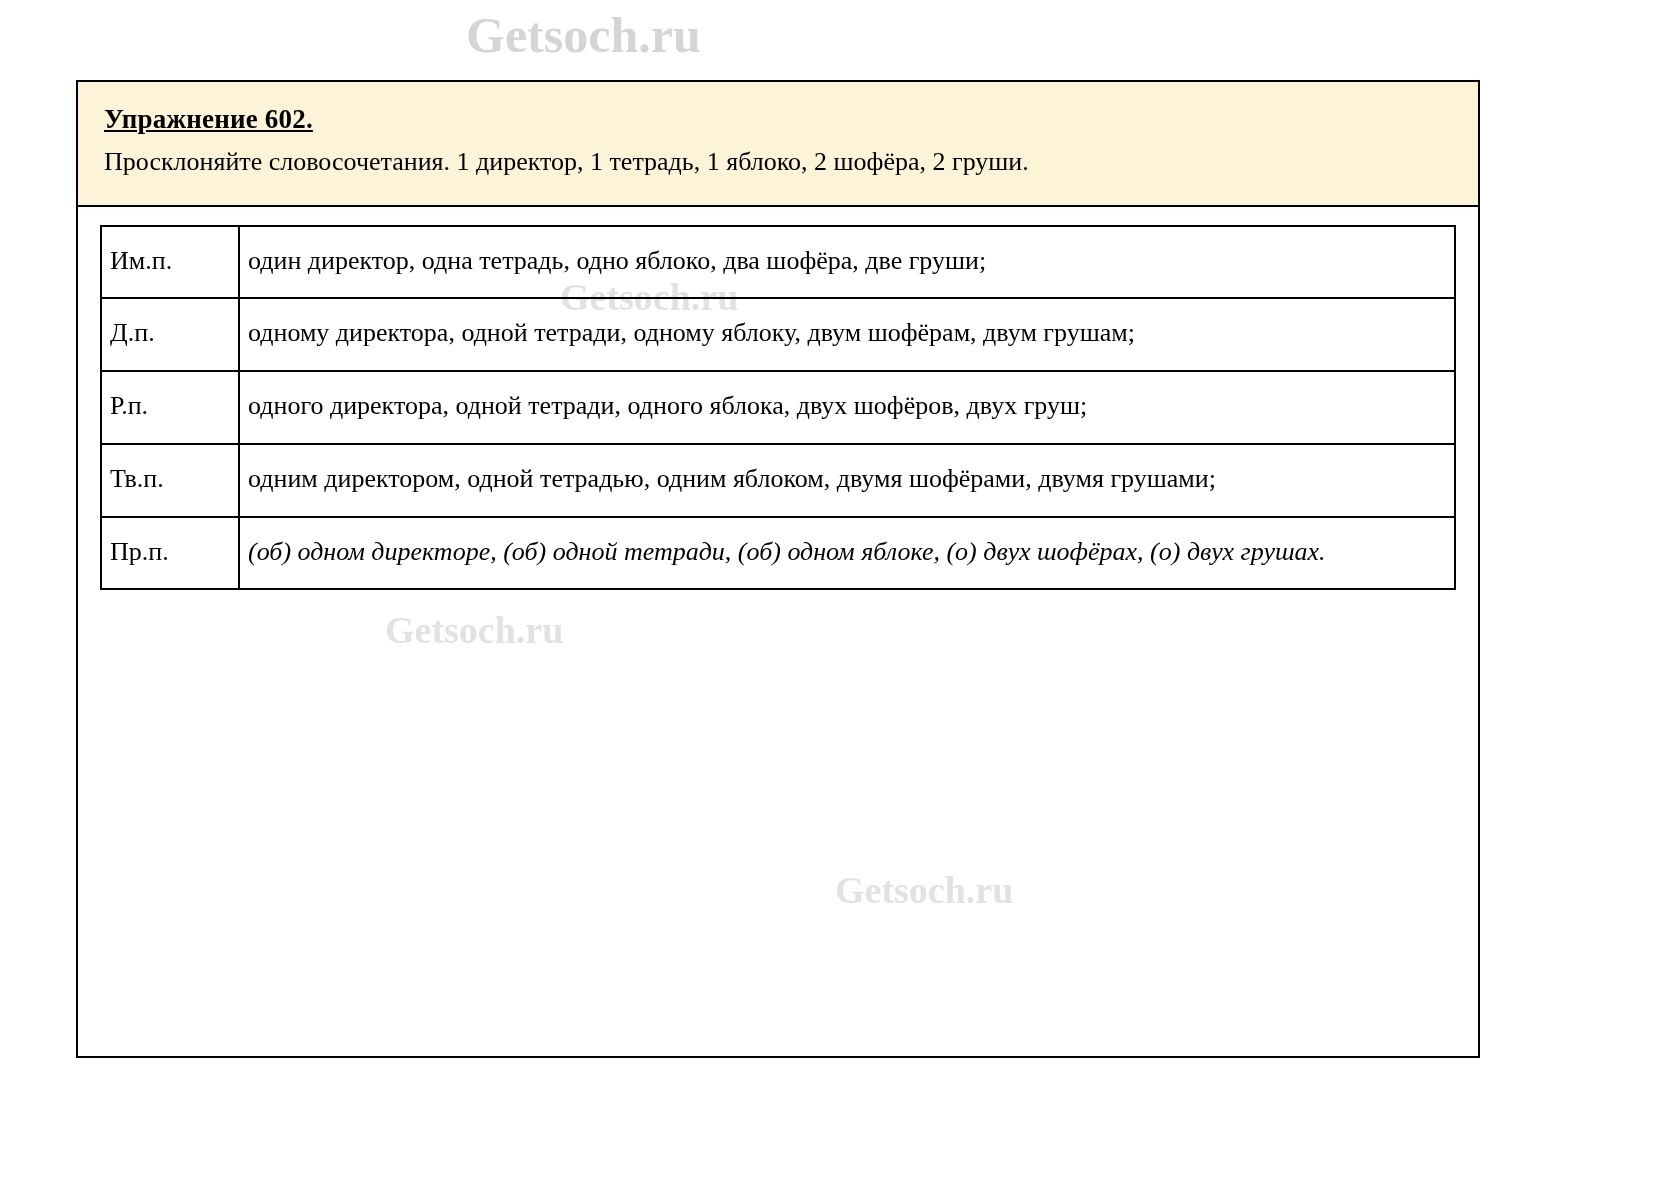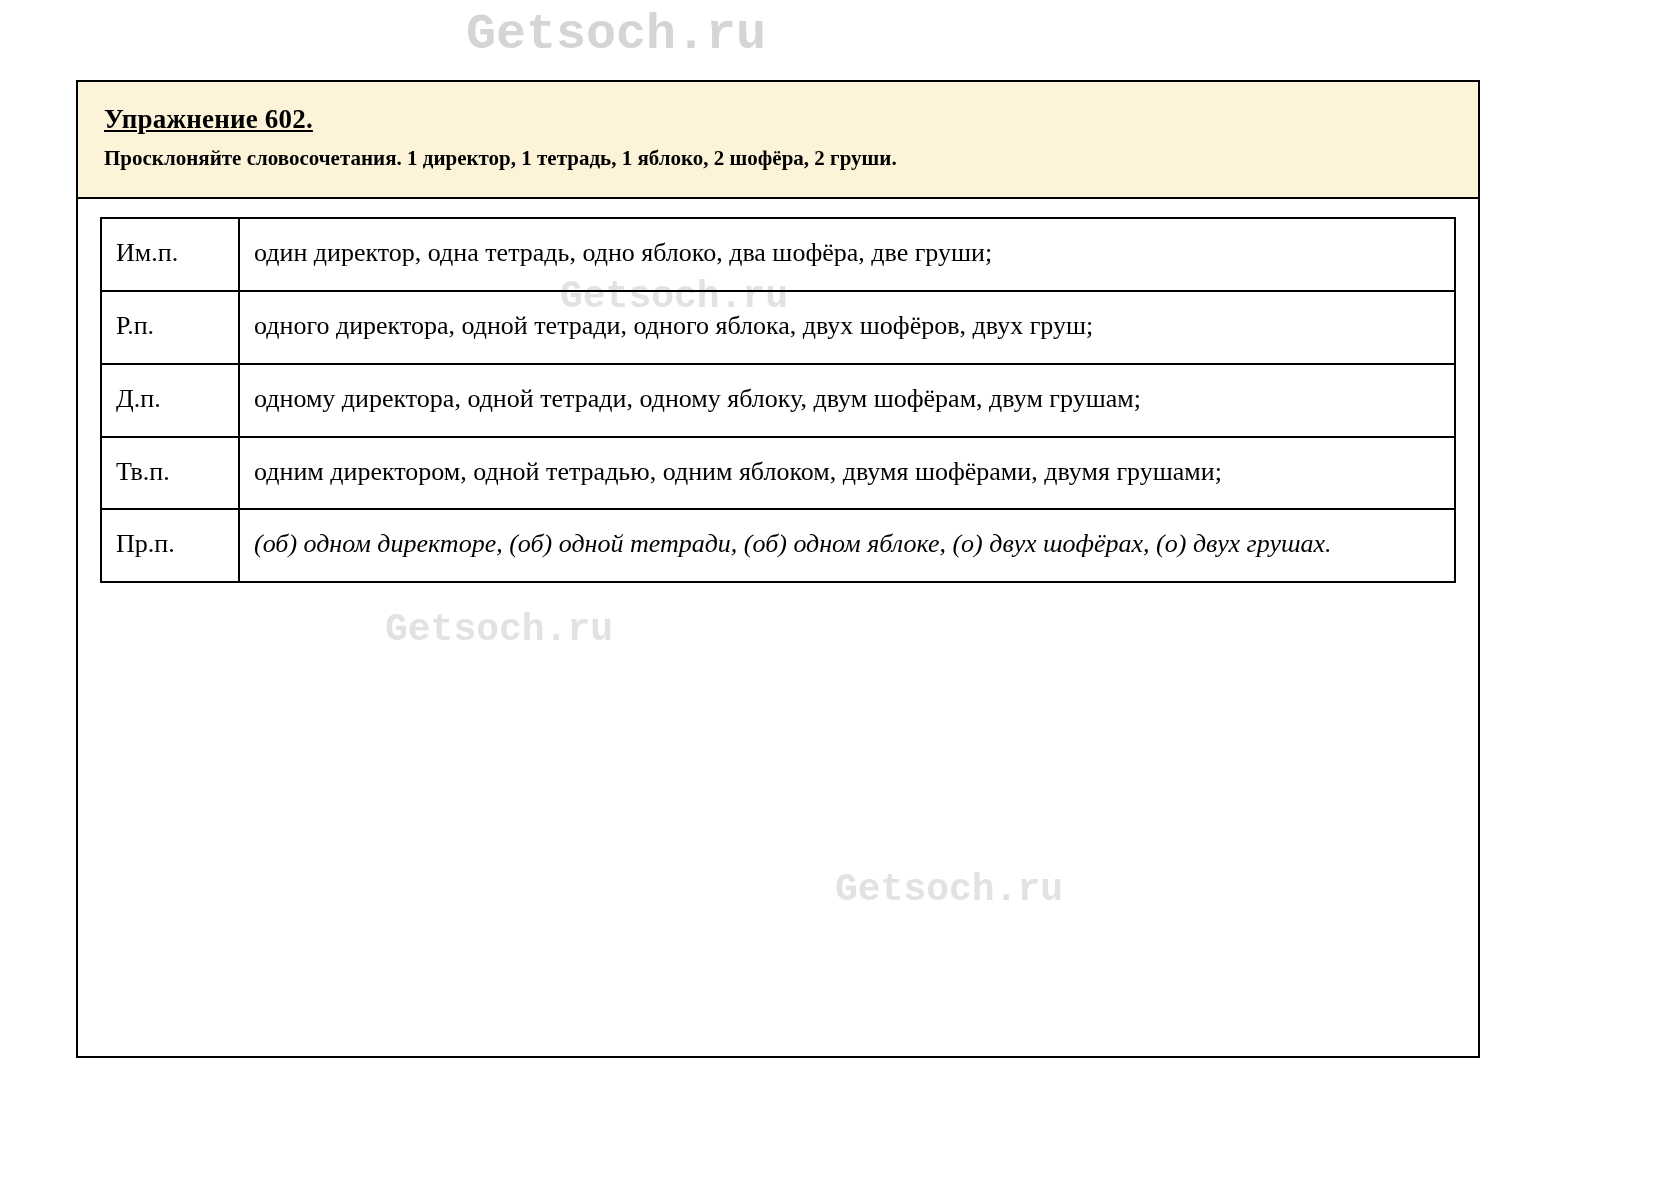--- a/index.html
+++ b/index.html
@@ -12,21 +12,21 @@
     background: #ffffff;
     font-family: "Liberation Serif", serif;
     position: relative;
     overflow: hidden;
   }
 
   
   .wm {
     position: absolute;
     color: #d9d9d9;
-    font-family: Liberation Mono, monospace;
+    font-family: Liberation Serif, serif;
     font-weight: bold;
     user-select: none;
     pointer-events: none;
     white-space: nowrap;
   }
   .wm-top {
     left: 466px;
     top: 6px;
     font-size: 50px;
     color: #d5d5d5;
@@ -69,22 +69,22 @@
     box-sizing: border-box;
   }
   .task-title {
     font-size: 27px;
     font-weight: bold;
     text-decoration: underline;
     margin: 0 0 8px 0;
     letter-spacing: .2px;
   }
   .task-text {
-    font-size: 21px;
-    font-weight: bold;
+    font-size: 26px;
+    font-weight: normal;
     margin: 0;
     text-align: justify;
     text-align-last: left;
     line-height: 1.45;
   }
 
   .table-wrap {
     padding: 18px 22px 22px 22px;
     box-sizing: border-box;
   }
@@ -92,21 +92,21 @@
   table.decl {
     width: 100%;
     border-collapse: collapse;
     table-layout: fixed;
   }
   table.decl td {
     border: 2px solid #000;
     font-size: 26px;
     line-height: 1.72;
     vertical-align: top;
-    padding: 12px 14px 14px 14px;
+    padding: 12px 14px 14px 8px;
     box-sizing: border-box;
   }
   td.case-col {
     width: 138px;
     text-align: left;
     white-space: nowrap;
   }
   td.forms-col {
     text-align: justify;
     text-align-last: left;
@@ -132,26 +132,26 @@
   </div>
 
   <div class="table-wrap">
     <table class="decl">
       <tbody>
         <tr>
           <td class="case-col">Им.п.</td>
           <td class="forms-col">один директор, одна тетрадь, одно яблоко, два шофёра, две груши;</td>
         </tr>
         <tr>
+          <td class="case-col">Д.п.</td>
+          <td class="forms-col">одному директора, одной тетради, одному яблоку, двум шофёрам, двум грушам;</td>
+        </tr>
+        <tr>
           <td class="case-col">Р.п.</td>
           <td class="forms-col">одного директора, одной тетради, одного яблока, двух шофёров, двух груш;</td>
-        </tr>
-        <tr>
-          <td class="case-col">Д.п.</td>
-          <td class="forms-col">одному директора, одной тетради, одному яблоку, двум шофёрам, двум грушам;</td>
         </tr>
         <tr>
           <td class="case-col">Тв.п.</td>
           <td class="forms-col">одним директором, одной тетрадью, одним яблоком, двумя шофёрами, двумя грушами;</td>
         </tr>
         <tr>
           <td class="case-col">Пр.п.</td>
           <td class="forms-col single">(об) одном директоре, (об) одной тетради, (об) одном яблоке, (о) двух шофёрах, (о) двух грушах.</td>
         </tr>
       </tbody>

